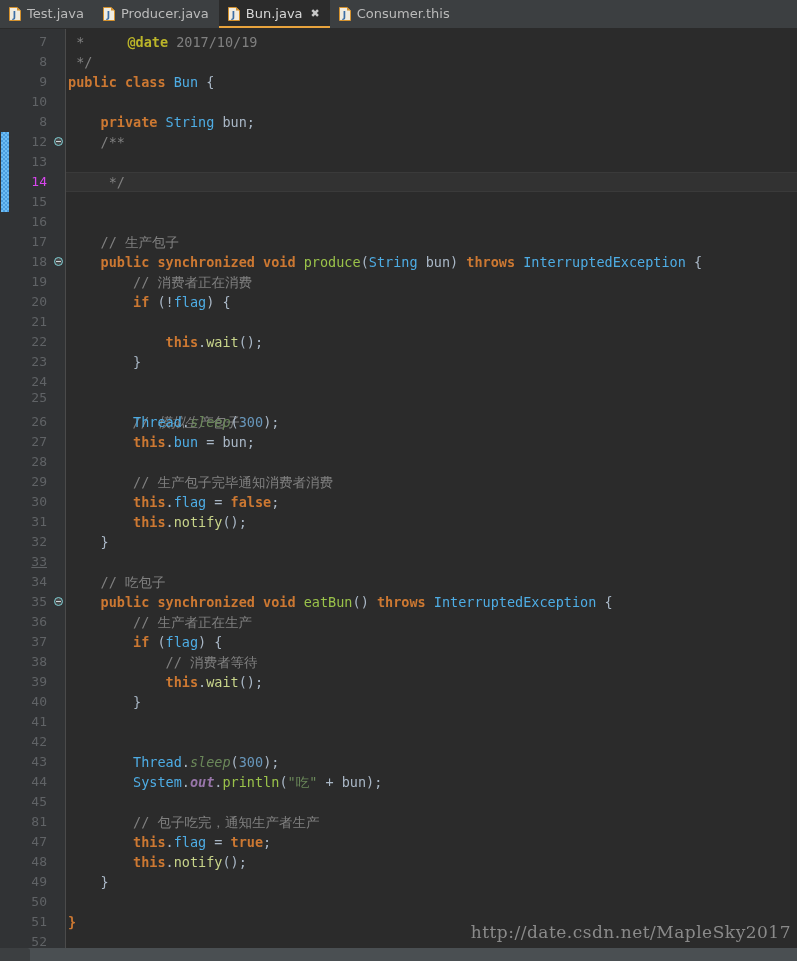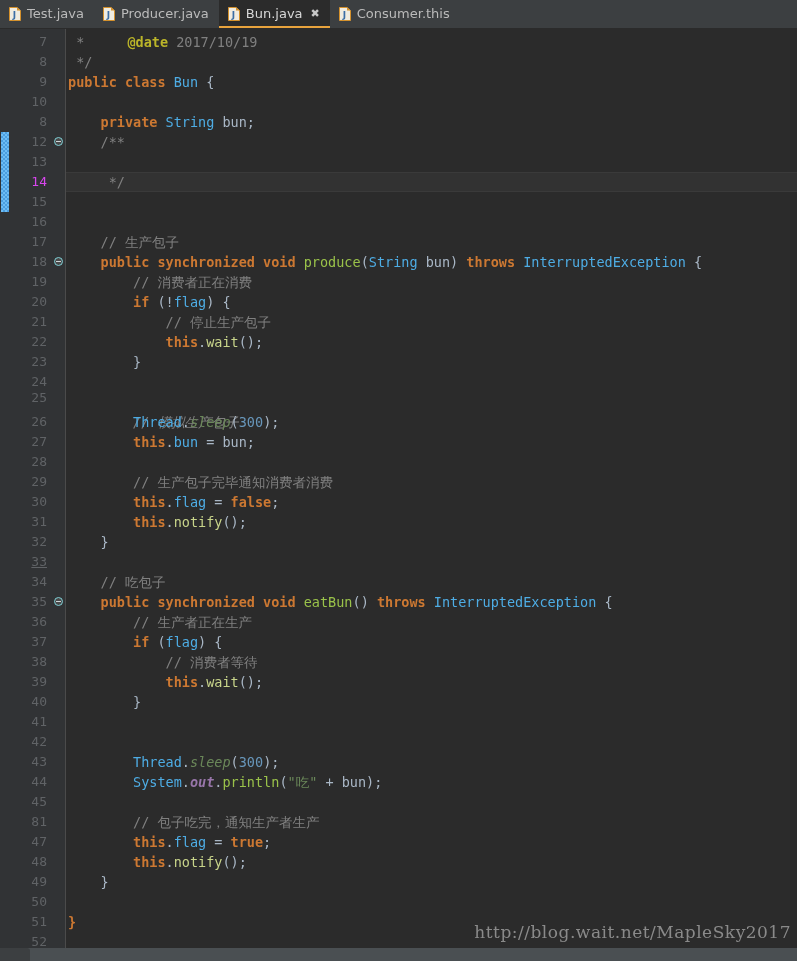--- a/index.html
+++ b/index.html
@@ -305,21 +305,20 @@
       <div class="codeline" style="position: absolute; top: 63px; left: 0px;"></div>
       <div class="codeline" style="position: absolute; top: 83px; left: 0px;"><span class="pln">    </span><span class="kw">private </span><span class="cls">String</span><span class="pln"> bun;</span></div>
       <div class="codeline" style="position: absolute; top: 103px; left: 0px;"><span class="cmt">    /**</span></div>
       <div class="hl" style="top: 143px;"></div>
       <div class="codeline" style="position: absolute; top: 143px; left: 0px;"><span class="cmt">     */</span></div>
       <div class="codeline" style="position: absolute; top: 183px; left: 0px;"></div>
       <div class="codeline" style="position: absolute; top: 203px; left: 0px;"><span class="cmt">    // 生产包子</span></div>
       <div class="codeline" style="position: absolute; top: 223px; left: 0px;"><span class="pln">    </span><span class="kw">public synchronized void </span><span class="mth">produce</span><span class="pln">(</span><span class="cls">String</span><span class="pln"> bun) </span><span class="kw">throws </span><span class="cls">InterruptedException</span><span class="pln"> {</span></div>
       <div class="codeline" style="position: absolute; top: 243px; left: 0px;"><span class="cmt">        // 消费者正在消费</span></div>
       <div class="codeline" style="position: absolute; top: 263px; left: 0px;"><span class="pln">        </span><span class="kw">if</span><span class="pln"> (!</span><span class="fld">flag</span><span class="pln">) {</span></div>
-      <div class="codeline" style="position: absolute; top: 283px; left: 0px;"><span class="cmt">            // 停止生产包子</span></div>
       <div class="codeline" style="position: absolute; top: 303px; left: 0px;"><span class="pln">            </span><span class="kw">this</span><span class="pln">.</span><span class="mcall">wait</span><span class="pln">();</span></div>
       <div class="codeline" style="position: absolute; top: 323px; left: 0px;"><span class="pln">        }</span></div>
       <div class="codeline" style="position: absolute; top: 343px; left: 0px;"></div>
       <div class="codeline" style="position: absolute; top: 383px; left: 0px; font-style: italic;"><span class="cmt">        // 模拟生产包子</span></div>
       <div class="codeline" style="position: absolute; top: 383px; left: 0px;"><span class="pln">        </span><span class="cls">Thread</span><span class="pln">.</span><span class="smth">sleep</span><span class="pln">(</span><span class="num">300</span><span class="pln">);</span></div>
       <div class="codeline" style="position: absolute; top: 403px; left: 0px;"><span class="pln">        </span><span class="kw">this</span><span class="pln">.</span><span class="fld">bun</span><span class="pln"> = bun;</span></div>
       <div class="codeline" style="position: absolute; top: 423px; left: 0px;"></div>
       <div class="codeline" style="position: absolute; top: 443px; left: 0px;"><span class="cmt">        // 生产包子完毕通知消费者消费</span></div>
       <div class="codeline" style="position: absolute; top: 463px; left: 0px;"><span class="pln">        </span><span class="kw">this</span><span class="pln">.</span><span class="fld">flag</span><span class="pln"> = </span><span class="kw">false</span><span class="pln">;</span></div>
       <div class="codeline" style="position: absolute; top: 483px; left: 0px;"><span class="pln">        </span><span class="kw">this</span><span class="pln">.</span><span class="mcall">notify</span><span class="pln">();</span></div>
@@ -338,18 +337,18 @@
       <div class="codeline" style="position: absolute; top: 763px; left: 0px;"></div>
       <div class="codeline" style="position: absolute; top: 783px; left: 0px;"><span class="cmt">        // 包子吃完，通知生产者生产</span></div>
       <div class="codeline" style="position: absolute; top: 803px; left: 0px;"><span class="pln">        </span><span class="kw">this</span><span class="pln">.</span><span class="fld">flag</span><span class="pln"> = </span><span class="kw">true</span><span class="pln">;</span></div>
       <div class="codeline" style="position: absolute; top: 823px; left: 0px;"><span class="pln">        </span><span class="kw">this</span><span class="pln">.</span><span class="mcall">notify</span><span class="pln">();</span></div>
       <div class="codeline" style="position: absolute; top: 843px; left: 0px;"><span class="pln">    }</span></div>
       <div class="codeline" style="position: absolute; top: 863px; left: 0px;"></div>
       <div class="codeline" style="position: absolute; top: 883px; left: 0px;"><span class="kw">}</span></div>
       <div class="codeline" style="position: absolute; top: 903px; left: 0px;"></div>
     </div>
 
-  <div id="watermark">http://blog.wait.net/MapleSky2017</div>
+  <div id="watermark">http://date.csdn.net/MapleSky2017</div>
 
   <div id="bottombar">
     <div class="nub"></div>
   </div>
 </div>
 
 </body></html>

